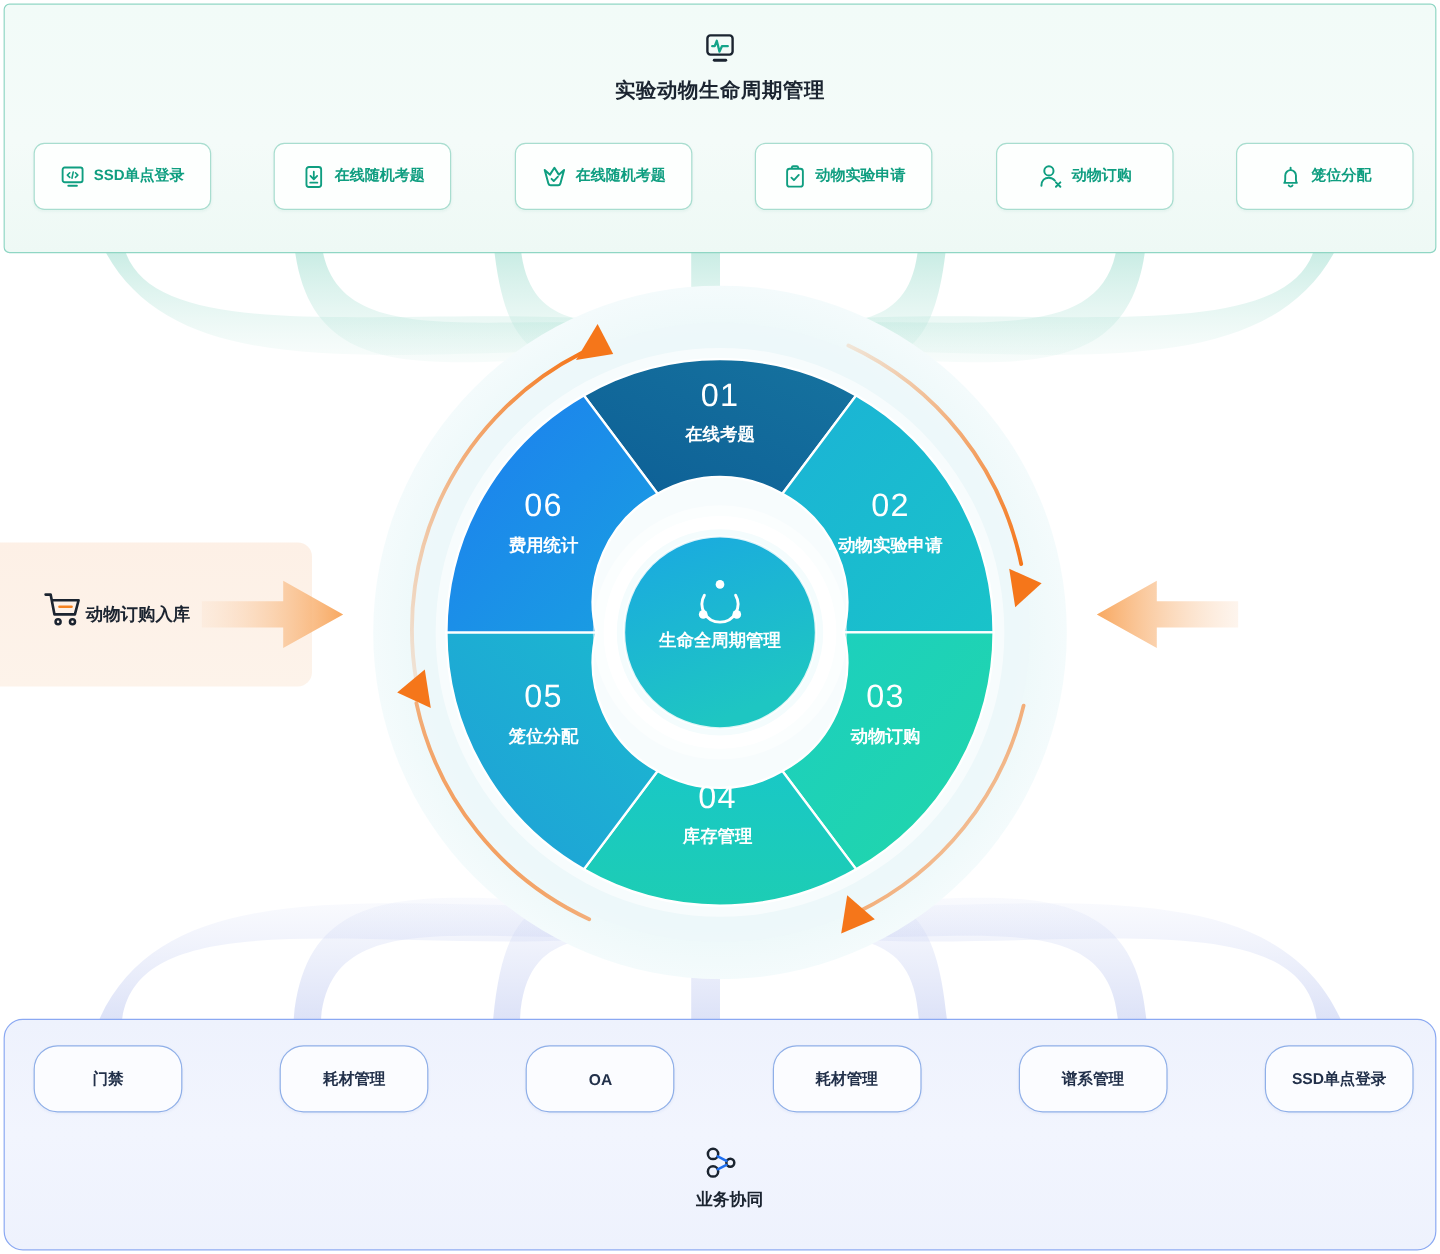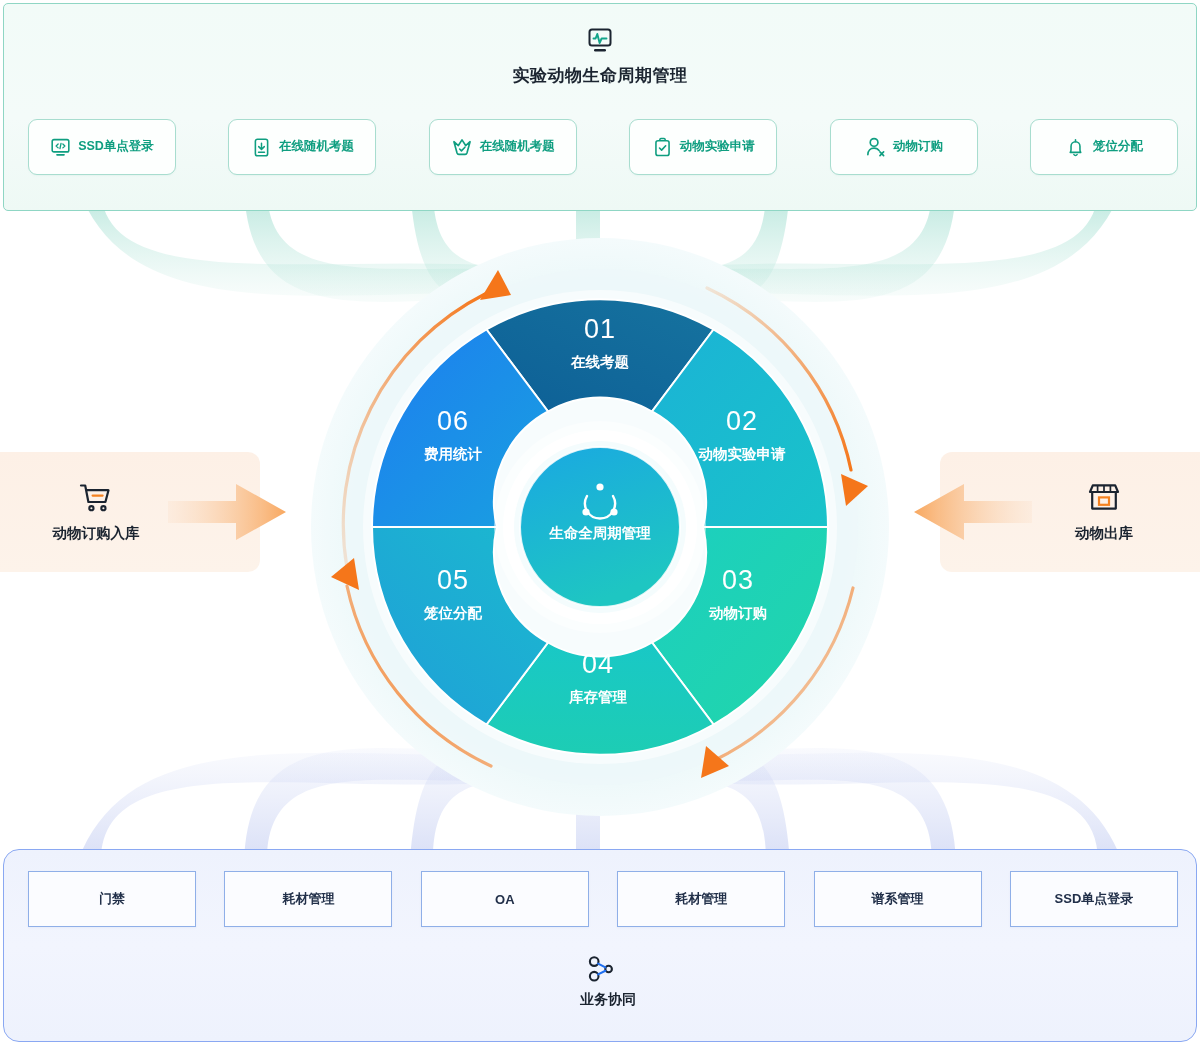--- a/index.html
+++ b/index.html
@@ -55,22 +55,22 @@
     border:1px solid #8aa8f2;
     border-radius:16px;
     background:linear-gradient(180deg,#eef2fd 0%,#f2f5fe 50%,#eef2fd 100%);
     z-index:3;
   }
   .bottom-cards{
     position:absolute;left:24px;top:21px;width:1150px;height:56px;
     display:flex;justify-content:space-between;
   }
   .bottom-card{
-    width:168px;height:56px;box-sizing:border-box;
-    border:1px solid #8fafe8;border-radius:0;
+    width:124px;height:56px;box-sizing:border-box;
+    border:1px solid #8fafe8;border-radius:20px;
     background:#fbfcff;
     display:flex;align-items:center;justify-content:center;
     box-shadow:0 1px 2px rgba(70,100,190,.06);
   }
   .bottom-card .lbl{font-size:13px;color:#22304a;font-weight:bold;}
   .bottom-foot{
     position:absolute;left:0;right:0;top:104px;text-align:center;
   }
   .bottom-foot svg{display:block;margin:0 auto 7px auto;}
   .bottom-foot .lbl{font-size:14px;color:#1b2430;font-weight:bold;margin-left:16px;}
@@ -79,21 +79,21 @@
   .side-panel{
     position:absolute;top:452px;width:260px;height:120px;
     box-sizing:border-box;
     border-radius:12px;
     background:linear-gradient(180deg,#fdf0e6 0%,#fdf3ea 100%);
     z-index:3;
     display:flex;flex-direction:column;align-items:center;justify-content:center;
   }
   .side-left{left:0;border-top-left-radius:0;border-bottom-left-radius:0;}
   .side-right{right:0;border-top-right-radius:0;border-bottom-right-radius:0;}
-  .side-panel .inner{display:flex;flex-direction:column;align-items:center;}
+  .side-panel .inner{display:flex;flex-direction:row;align-items:center;}
   .side-panel svg{display:block;margin-bottom:9px;}
   .side-panel .lbl{font-size:14.5px;color:#1b2430;font-weight:bold;}
   .side-left .inner{transform:translateX(-34px);}
   .side-right .inner{transform:translateX(34px);}
 
   .side-arrow{position:absolute;top:479px;z-index:4;}
   .side-arrow.left{left:168px;}
   .side-arrow.right{right:168px;}
 
   
@@ -347,31 +347,20 @@
   <svg class="side-arrow left" width="120" height="66" viewBox="0 0 120 66">
     <defs>
       <linearGradient id="arL" x1="0" y1="0" x2="1" y2="0">
         <stop offset="0%" stop-color="#fbe2cd" stop-opacity="0.35"></stop>
         <stop offset="100%" stop-color="#f8a860" stop-opacity="1"></stop>
       </linearGradient>
     </defs>
     <path d="M0,22 L68,22 L68,5 L118,33 L68,61 L68,44 L0,44 Z" fill="url(#arL)"></path>
   </svg>
 
-  <div class="side-panel side-right">
-    <div class="inner">
-      <svg width="36" height="34" viewBox="0 0 36 34">
-        <path d="M4,11 L6.8,4.4 L29.2,4.4 L32,11 Z" fill="none" stroke="#1b2430" stroke-width="2.2" stroke-linejoin="round"></path>
-        <path d="M6.2,11 L6.2,27.6 L29.8,27.6 L29.8,11" fill="none" stroke="#1b2430" stroke-width="2.2" stroke-linejoin="round"></path>
-        <path d="M11.6,4.4 L11.6,11 M18,4.4 L18,11 M24.4,4.4 L24.4,11" stroke="#1b2430" stroke-width="1.7"></path>
-        <rect x="13" y="16.4" width="10" height="7.4" fill="none" stroke="#f58220" stroke-width="2.2"></rect>
-      </svg>
-      <div class="lbl">动物出库</div>
-    </div>
-  </div>
   <svg class="side-arrow right" width="120" height="66" viewBox="0 0 120 66">
     <defs>
       <linearGradient id="arR" x1="1" y1="0" x2="0" y2="0">
         <stop offset="0%" stop-color="#fbe2cd" stop-opacity="0.35"></stop>
         <stop offset="100%" stop-color="#f8a860" stop-opacity="1"></stop>
       </linearGradient>
     </defs>
     <path d="M120,22 L52,22 L52,5 L2,33 L52,61 L52,44 L120,44 Z" fill="url(#arR)"></path>
   </svg>
 

